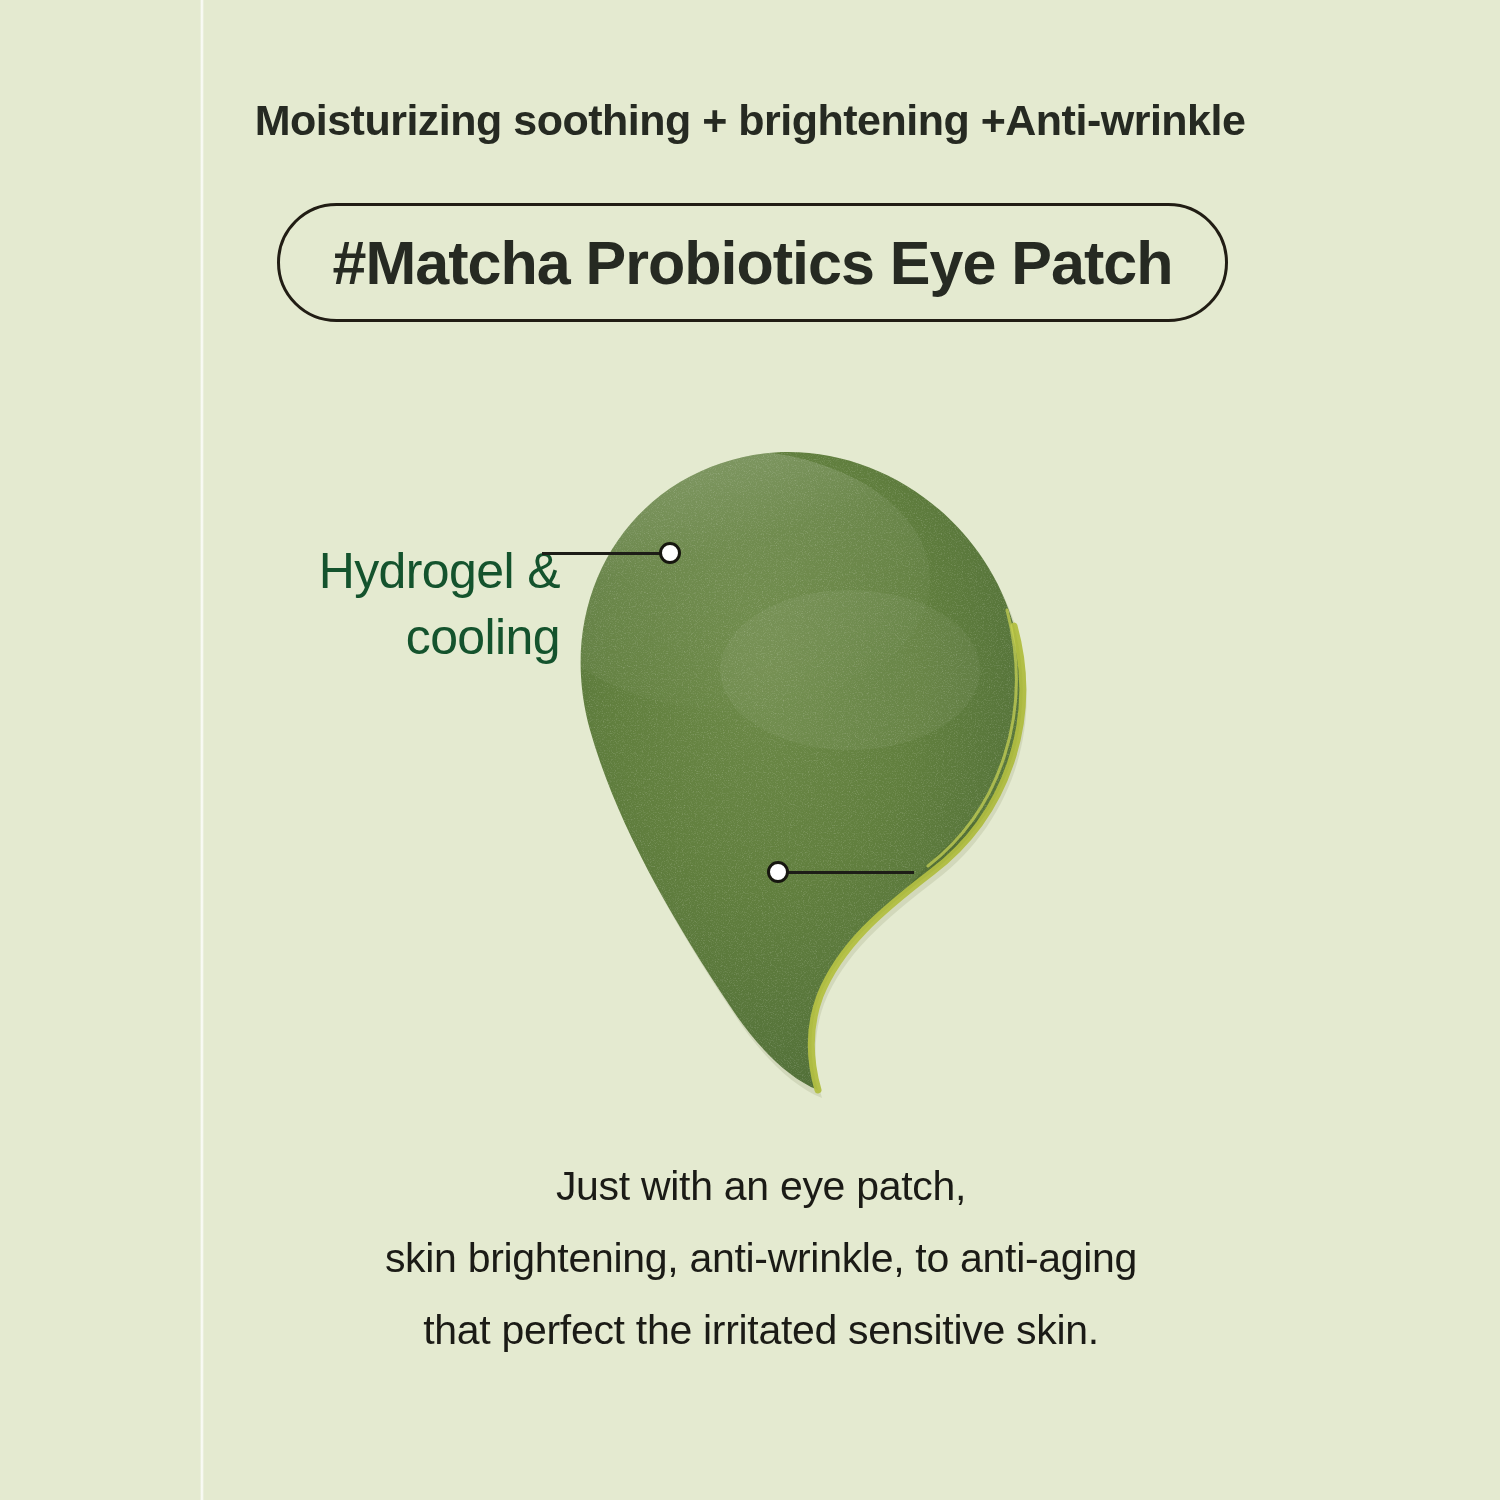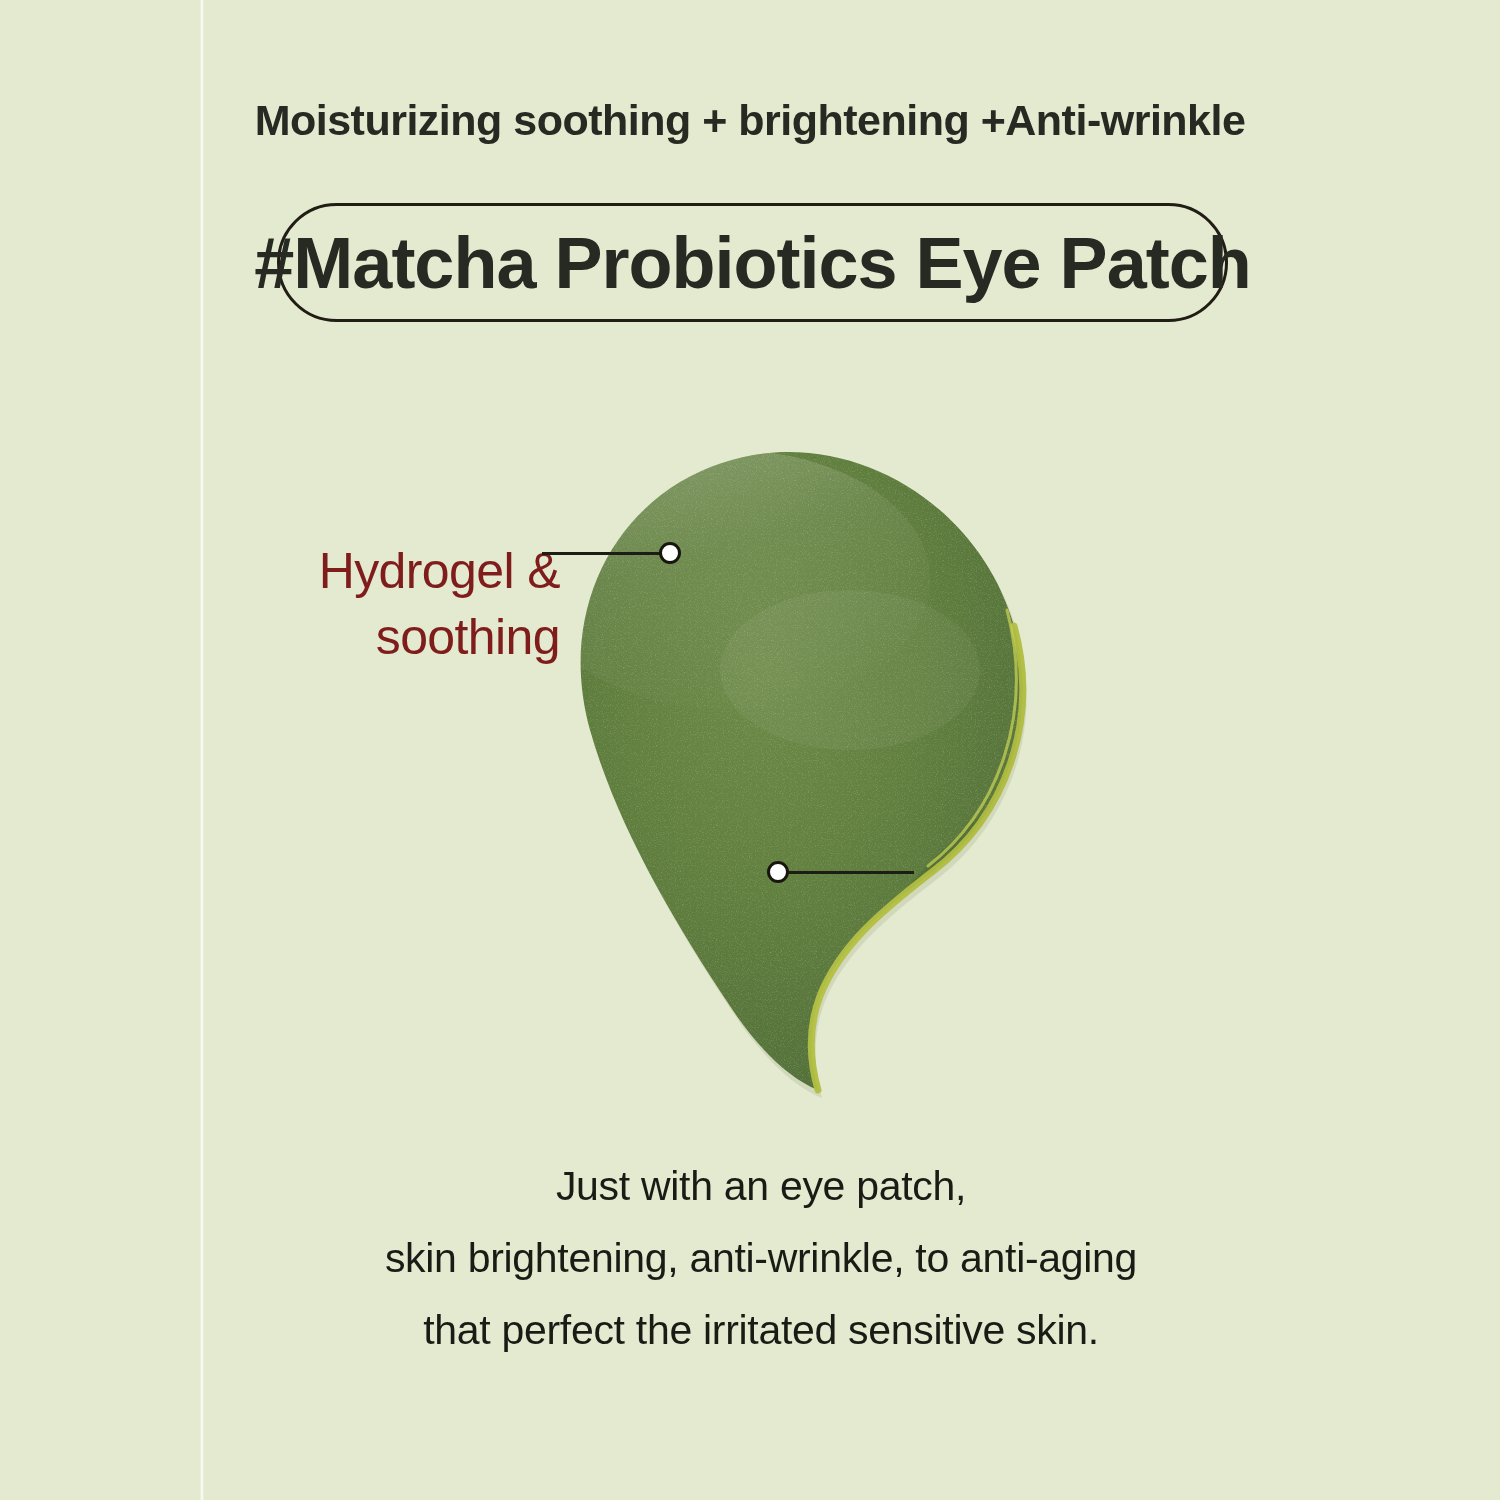--- a/index.html
+++ b/index.html
@@ -58,41 +58,41 @@
   }
   .badge-label {
     position: absolute;
     left: 0;
     top: 0;
     width: 100%;
     height: 100%;
     display: flex;
     align-items: center;
     justify-content: center;
-    font-size: 72px;
+    font-size: 61px;
     font-weight: 700;
     letter-spacing: -1px;
     color: #262a22;
     white-space: nowrap;
   }
 
   
   .patch-wrap {
     position: absolute;
     left: 520px;
     top: 430px;
     width: 540px;
     height: 690px;
   }
   .patch-svg { display: block; width: 540px; height: 690px; }
 
   
   .callout-text {
     position: absolute;
-    color: #7f1d1d;
+    color: #14532d;
     font-size: 50px;
     font-weight: 500;
     line-height: 1.32;
     letter-spacing: -0.6px;
     white-space: nowrap;
   }
   .callout-left {
     left: 180px;
     top: 538px;
     width: 380px;
@@ -241,21 +241,21 @@
                C 520 290, 486 386, 412 442
                C 360 482, 320 516, 300 566
                C 288 598, 290 632, 298 660" fill="none" stroke="url(#rimGrad)" stroke-width="7" stroke-linecap="round"></path>
       <path d="M 487 180
                C 514 282, 480 380, 408 436" fill="none" stroke="#c6d054" stroke-width="3" stroke-linecap="round" opacity="0.75"></path>
     </svg>
   </div>
 
   <div class="callout-text callout-left">
     <span>Hydrogel &amp;</span><br>
-    <span>soothing</span>
+    <span>cooling</span>
   </div>
   <div class="leader leader-left"></div>
   <div class="dot dot-left"></div>
 
   <div class="leader leader-right"></div>
   <div class="dot dot-right"></div>
 
   <div class="body-copy">
     <span class="line">Just with an eye patch,</span>
     <span class="line">skin brightening, anti-wrinkle, to anti-aging</span>

